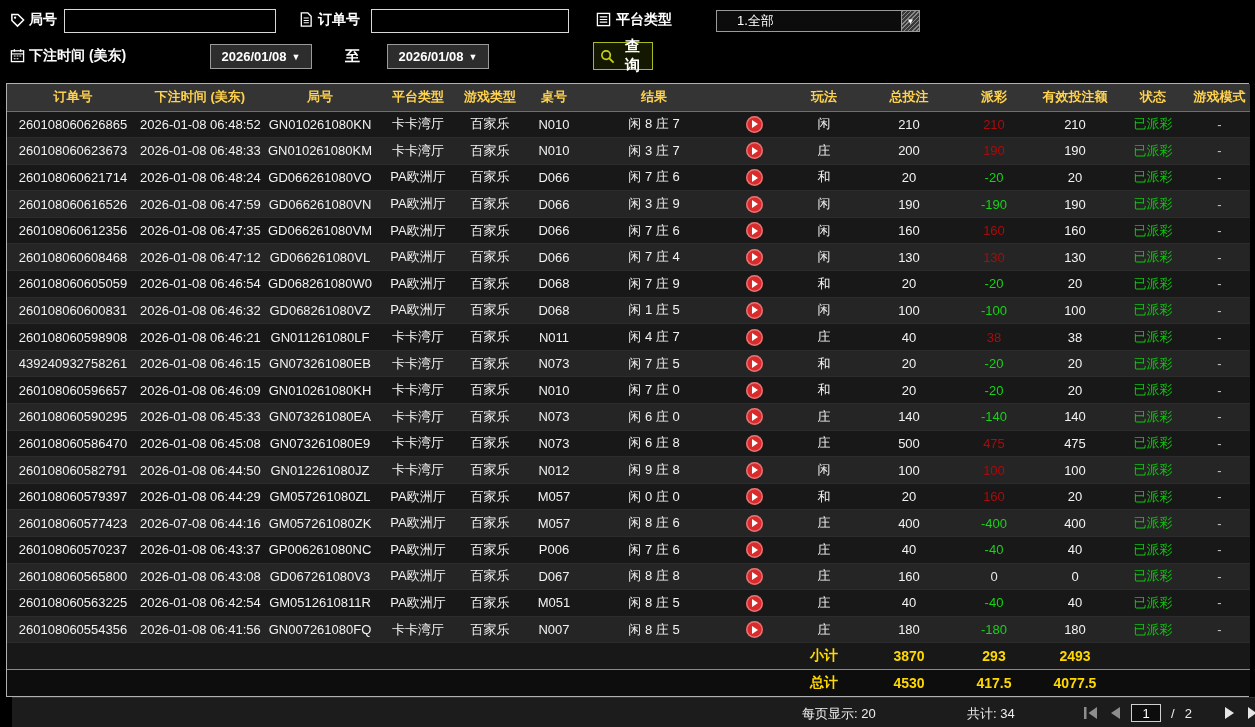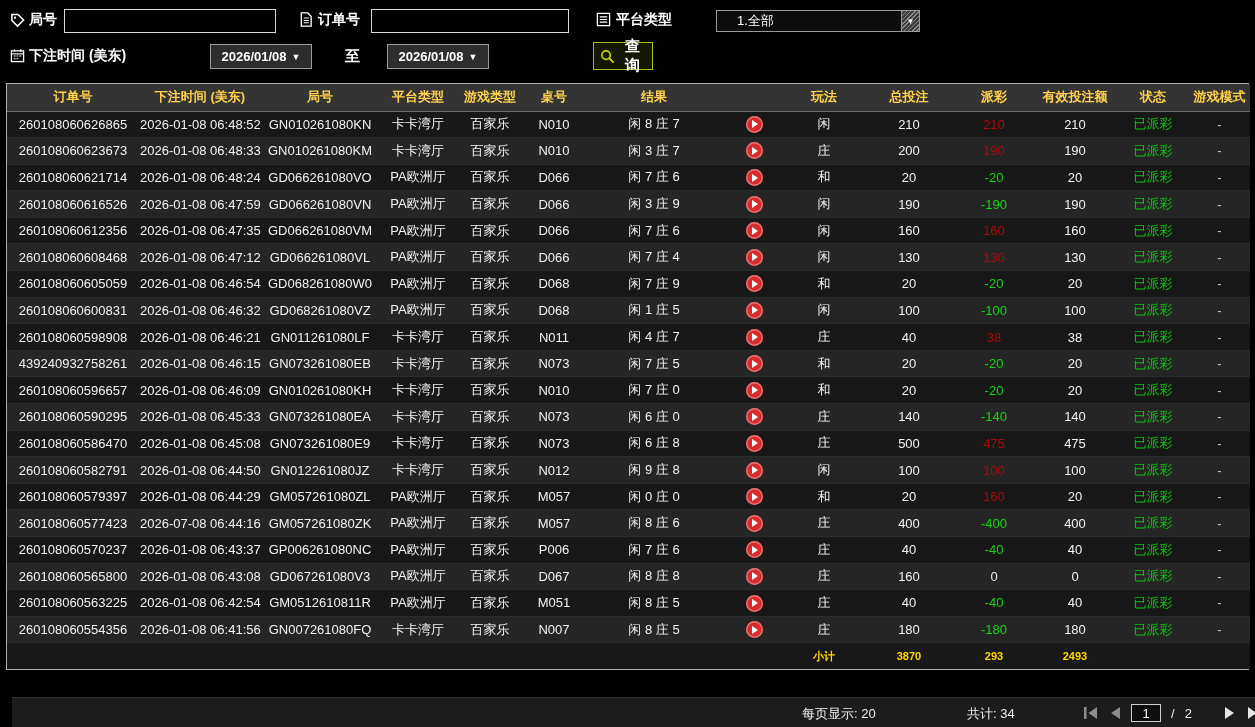--- a/index.html
+++ b/index.html
@@ -64,21 +64,21 @@
   .playbtn {
     display:inline-block; width:17px; height:17px; border-radius:50%; background:#d92b2b;
     position:relative; cursor:pointer; box-shadow:inset 0 0 0 1.5px rgba(255,255,255,.35);
     vertical-align:middle;
   }
   .playbtn .tri {
     position:absolute; left:6px; top:4.5px; width:0; height:0;
     border-left:6px solid #fff; border-top:4px solid transparent; border-bottom:4px solid transparent;
   }
   tfoot td {
-    height:26.6px; text-align:center; font-size:11px; font-weight:bold; color:#ffd800;
+    height:26.6px; text-align:center; font-size:14px; font-weight:bold; color:#ffd800;
     white-space:nowrap;
   }
   tfoot tr.subtotal { background:#181818; border-top:1px solid #6e6e6e; }
   tfoot tr.total    { background:#0d0d0d; border-top:1px solid #8a8a8a; }
   
   .pagination {
     position:absolute; left:12px; top:697px; width:1255px; height:30px;
     background:#1c1c1c; border-top:1px solid #333; font-size:13px; color:#ededed;
   }
   .per-page  { position:absolute; left:790px; top:7px; }
@@ -515,20 +515,28 @@
       </tbody>
     <tfoot>
       <tr class="subtotal">
         <td colspan="8"></td>
         <td>小计</td>
         <td>3870</td>
         <td>293</td>
         <td>2493</td>
         <td colspan="2"></td>
       </tr>
+      <tr class="total">
+        <td colspan="8"></td>
+        <td>总计</td>
+        <td>4530</td>
+        <td>417.5</td>
+        <td>4077.5</td>
+        <td colspan="2"></td>
+      </tr>
     </tfoot>
   </table>
 </div>
 
 <div class="pagination">
   <span class="per-page">
     <span>每页显示:</span>
     <span>20</span>
   </span>
   <span class="tot-count">

